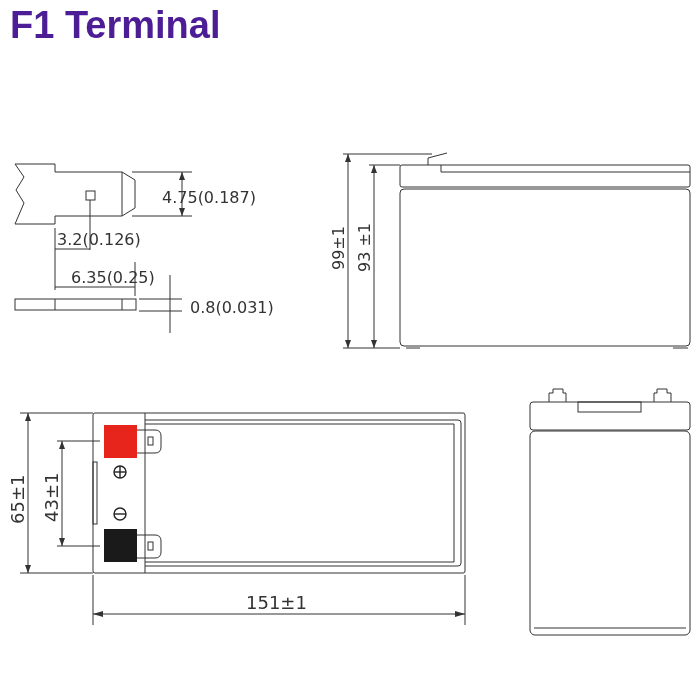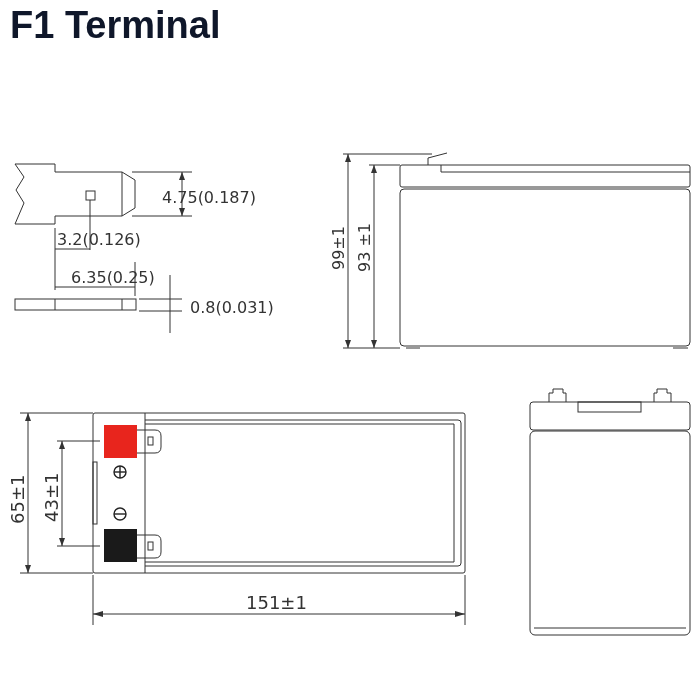--- a/index.html
+++ b/index.html
@@ -1,17 +1,17 @@
 <!DOCTYPE html>
 <html><head>
 <meta charset="utf-8">
 <style>
   html, body { margin:0; padding:0; background:#ffffff; }
   body { width:700px; height:700px; position:relative; overflow:hidden; font-family:"Liberation Sans", sans-serif; }
-  .title { position:absolute; left:10px; top:4px; font-size:38px; font-weight:bold; color:#0f172a; letter-spacing:0px; font-family:"Liberation Sans", sans-serif; }
+  .title { position:absolute; left:10px; top:4px; font-size:38px; font-weight:bold; color:#4c1d95; letter-spacing:0px; font-family:"Liberation Sans", sans-serif; }
   svg { position:absolute; left:0; top:0; }
   .dim { font-family:"DejaVu Sans", sans-serif; fill:#333; }
 </style>
 </head>
 <body>
 
 <div class="title">F1 Terminal</div>
 
 <svg width="700" height="700" viewBox="0 0 700 700">
   <g stroke="#333" stroke-width="1" fill="none">

